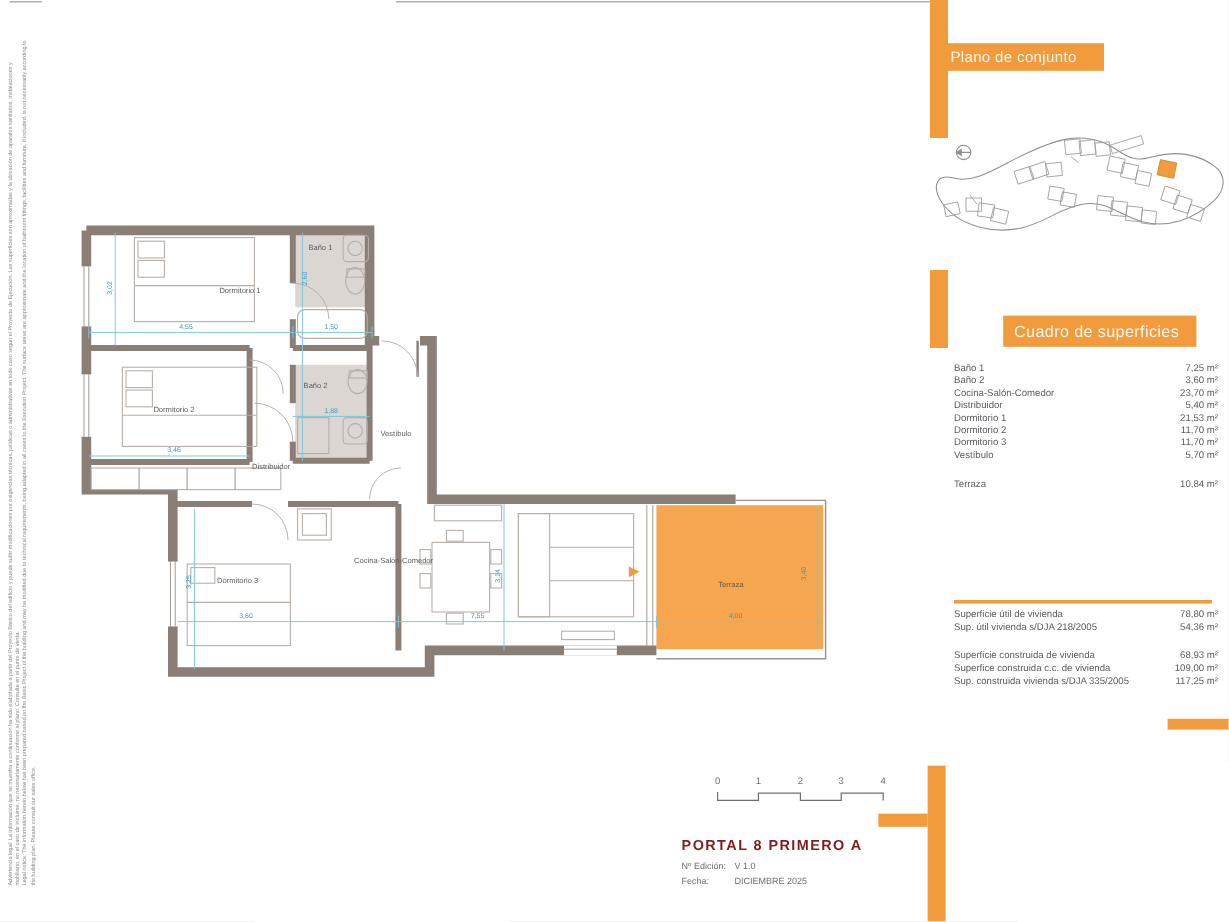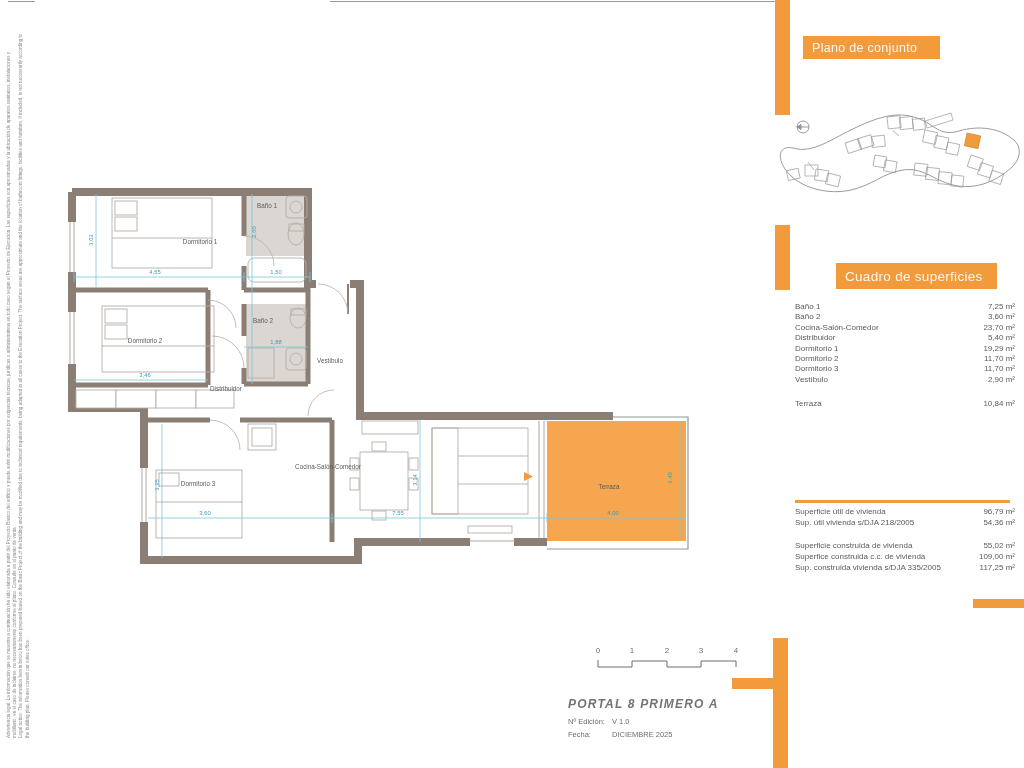--- a/index.html
+++ b/index.html
@@ -9,21 +9,21 @@
   
   .hairline{position:absolute;height:1px;background:#9b9b9b;top:1px;}
   
   .orange{background:#F29B3C;}
   .banner{display:flex;align-items:center;color:rgba(255,255,255,.92);}
   .banner span{padding-left:9px;letter-spacing:.3px;}
   
   .tbl-row{display:flex;justify-content:space-between;line-height:10.4px;font-size:8px;color:#5a5b5e;}
   .sum-row{display:flex;justify-content:space-between;line-height:10.8px;font-size:8px;color:#5a5b5e;gap:15px;}
   
-  .tb-title{font-size:12px;font-weight:bold;letter-spacing:1.2px;color:#737373;font-style:italic;}
+  .tb-title{font-size:12px;font-weight:bold;letter-spacing:1.2px;color:#7f1d1d;}
   .tb-row{font-size:7.5px;color:#6d6e71;line-height:13px;display:flex;}
   .tb-lab{width:44px;}
   
   #legal{position:absolute;left:6px;top:738px;width:706px;transform:rotate(-90deg);
          transform-origin:0 0;font-size:4.6px;line-height:6.2px;color:#8a8a8a;}
   svg text{font-family:"Liberation Sans",sans-serif;}
   .roomlbl{fill:#5b5b5b;font-size:6.3px;}
   .dimtxt{fill:#3b9cba;font-size:5.8px;}
   .scale-num{fill:#6d6e71;font-size:8px;}
 </style>
@@ -193,21 +193,21 @@
   <text x="270" y="183" text-anchor="middle" class="roomlbl">Vestíbulo</text>
   <text x="166" y="211" text-anchor="middle" class="roomlbl">Distribuidor</text>
   <text x="138" y="306" text-anchor="middle" class="roomlbl">Dormitorio 3</text>
   <text x="268" y="289" text-anchor="middle" class="roomlbl">Cocina-Salón-Comedor</text>
   <text x="549" y="309" text-anchor="middle" class="roomlbl">Terraza</text>
 
   <polygon points="464,292 473,296.5 464,301" fill="#F29B3C"></polygon>
 </svg>
 
 <div class="abs orange" style="left:775px;top:0;width:15px;height:115px;"></div>
-<div class="abs orange banner" style="left:803px;top:36px;width:137px;height:23px;font-size:12.5px;">
+<div class="abs orange banner" style="left:783px;top:36px;width:137px;height:23px;font-size:12.5px;">
   <span>Plano de conjunto</span>
 </div>
 
 <svg class="abs" style="left:775px;top:95px;" width="249" height="112" viewBox="0 0 249 112">
   <path d="M10,74 C2,62 4,50 18,53 C38,59 56,44 82,32 C104,22 122,16 142,23
            C160,29 164,42 184,36 C204,30 226,33 240,46 C247,54 245,64 237,72
            C220,88 198,95 178,90 C158,85 148,72 128,75 C108,78 98,90 76,95
            C54,100 24,94 10,74 Z" fill="none" stroke="#8f8f8f" stroke-width="0.9"></path>
   <g fill="none" stroke="#9a9a9a" stroke-width="0.7">
     <g transform="translate(30,70)">
@@ -279,57 +279,57 @@
   <div class="tbl-row">
         <span>Cocina-Salón-Comedor</span>
         <span>23,70 m²</span>
       </div>
   <div class="tbl-row">
         <span>Distribuidor</span>
         <span>5,40 m²</span>
       </div>
   <div class="tbl-row">
         <span>Dormitorio 1</span>
-        <span>19,29 m²</span>
+        <span>21,53 m²</span>
       </div>
   <div class="tbl-row">
         <span>Dormitorio 2</span>
         <span>11,70 m²</span>
       </div>
   <div class="tbl-row">
         <span>Dormitorio 3</span>
         <span>11,70 m²</span>
       </div>
   <div class="tbl-row">
         <span>Vestíbulo</span>
-        <span>2,90 m²</span>
+        <span>5,70 m²</span>
       </div>
 </div>
 <div class="abs" style="left:795px;top:399px;width:220px;">
   <div class="tbl-row">
         <span>Terraza</span>
         <span>10,84 m²</span>
       </div>
 </div>
 
 <div class="abs orange" style="left:795px;top:500px;width:215px;height:3px;"></div>
 <div class="abs" style="left:795px;top:507px;width:220px;">
   <div class="sum-row">
         <span>Superficie útil de vivienda</span>
-        <span>96,79 m²</span>
+        <span>78,80 m²</span>
       </div>
   <div class="sum-row">
         <span>Sup. útil vivienda s/DJA 218/2005</span>
         <span>54,36 m²</span>
       </div>
 </div>
 <div class="abs" style="left:795px;top:541px;width:220px;">
   <div class="sum-row">
         <span>Superficie construida de vivienda</span>
-        <span>55,02 m²</span>
+        <span>68,93 m²</span>
       </div>
   <div class="sum-row">
         <span>Superfice construida c.c. de vivienda</span>
         <span>109,00 m²</span>
       </div>
   <div class="sum-row">
         <span>Sup. construida vivienda s/DJA 335/2005</span>
         <span>117,25 m²</span>
       </div>
 </div>

